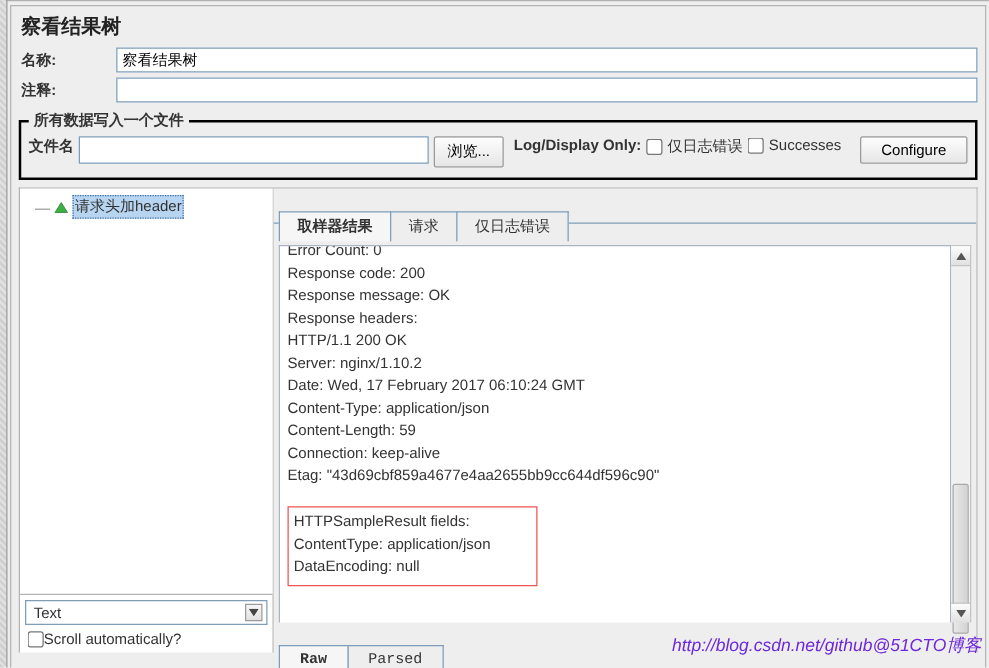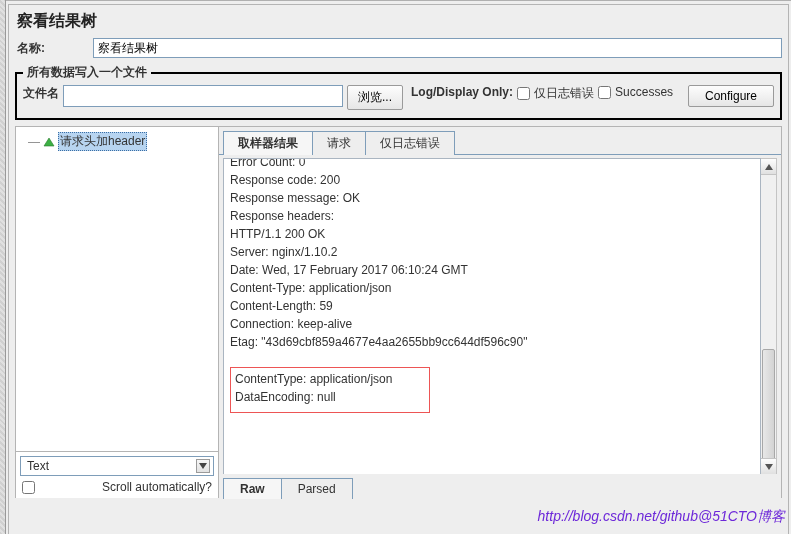--- a/index.html
+++ b/index.html
@@ -79,34 +79,34 @@
   .combo {
     width:100%; border:1px solid #7e9db9; background:#fff; height:20px;
     display:flex; align-items:center; justify-content:space-between;
     padding:0 3px 0 6px;
   }
   .combo .arrow {
     width:14px; height:14px; border:1px solid #9a9a9a;
     background:linear-gradient(#f6f6f6,#e2e2e2);
     display:flex; align-items:center; justify-content:center;
   }
-  .scrollchk { display:flex; align-items:center; gap:20px; padding:4px 2px 0;justify-content:space-between; }
+  .scrollchk { display:flex; align-items:center; gap:0; padding:4px 2px 0; }
 
   .rightpane { flex:1; display:flex; flex-direction:column; background:#eeeeee; }
   .tabbar {
     display:flex; align-items:flex-end; padding:3px 4px 0;
     border-bottom:1px solid #7e9db9; background:#eeeeee; gap:0;
   }
   .tab {
     border:1px solid #7e9db9; border-bottom:none;
     padding:3px 14px; background:#eeeeee; font-size:12px;
-    position:relative; top:1px; margin-right:-1px; cursor:pointer;
+    position:relative; top:15px; margin-right:-1px; cursor:pointer;font-family:Liberation Mono, monospace;
   }
   .tab.active { background:#f6f6f6; font-weight:bold; }
-  .respwrap { flex:1; position:relative; margin:3px 4px 0;border-radius:32px; }
+  .respwrap { flex:1; position:relative; margin:17px 4px 0;border-radius:32px; }
   .resptext {
     position:absolute; inset:0; right:16px;
     background:#fff; border:1px solid #aab5c1; border-bottom:none;
     padding:4px 6px; overflow:hidden; font-family:Arial, sans-serif;
     line-height:18px; color:#333; font-size:12px;
   }
   .resptext .cut { margin-top:-10px; }
   .redbox {
     border:1px solid #ed5555; padding:2px 4px 6px; margin-top:16px; width:200px;
   }
@@ -141,20 +141,24 @@
 <body>
 
 <div class="vstrip"></div>
 
 <div class="panel">
   <div class="heading">察看结果树</div>
 
   <div class="row">
     <label>名称:</label>
     <input type="text" value="察看结果树" style="">
+  </div>
+  <div class="row">
+    <label>注释:</label>
+    <input type="text" value="" style="">
   </div>
 
   <fieldset class="filegrp">
     <legend>所有数据写入一个文件</legend>
     <div class="filerow">
       <label>文件名</label>
       <input type="text" value="" style="">
       <button class="btn browse">浏览...</button>
       <span style="font-weight:bold; margin-left:4px;">Log/Display Only:</span>
       <span class="chk">
@@ -216,20 +220,21 @@
             <div>Response headers:</div>
             <div>HTTP/1.1 200 OK</div>
             <div>Server: nginx/1.10.2</div>
             <div>Date: Wed, 17 February 2017 06:10:24 GMT</div>
             <div>Content-Type: application/json</div>
             <div>Content-Length: 59</div>
             <div>Connection: keep-alive</div>
             <div>Etag: "43d69cbf859a4677e4aa2655bb9cc644df596c90"</div>
           </div>
           <div class="redbox">
+            <div>HTTPSampleResult fields:</div>
             <div>ContentType: application/json</div>
             <div>DataEncoding: null</div>
           </div>
         </div>
         <div class="scrollbar">
           <div class="up">
             <svg width="8" height="6" viewBox="0 0 8 6">
                 <polygon points="4,0 8,6 0,6" fill="#555"></polygon>
               </svg>
           </div>

